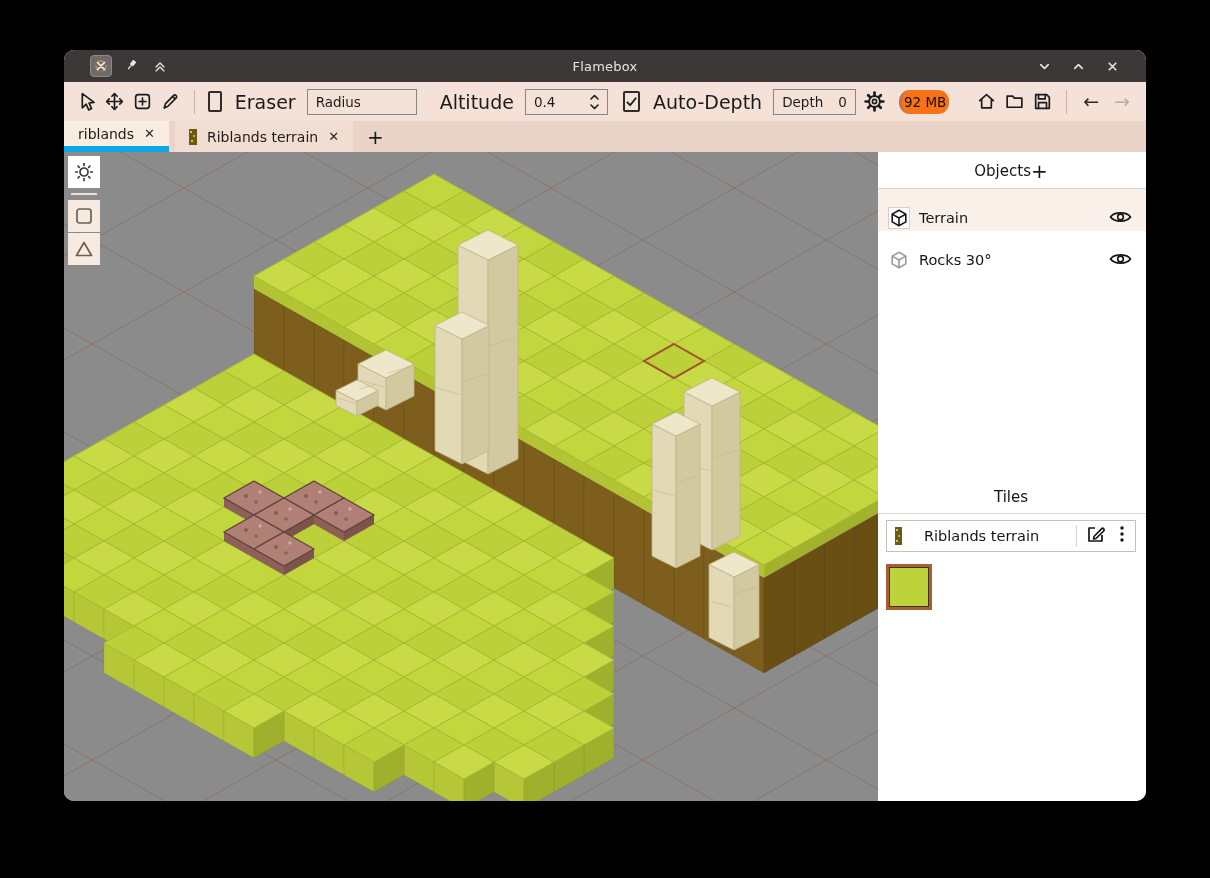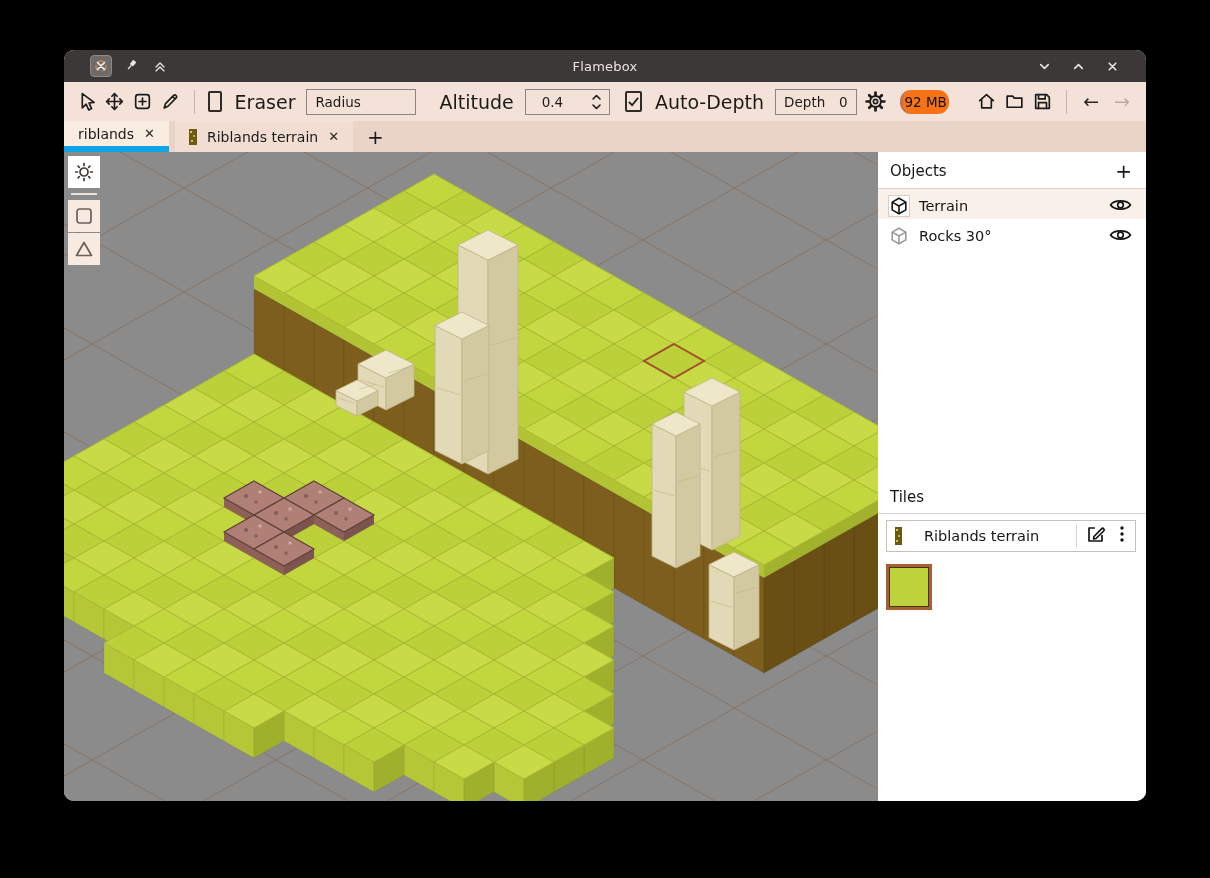--- a/index.html
+++ b/index.html
@@ -18,21 +18,21 @@
   .toolbar{height:39px;background:#f4e2d8;display:flex;align-items:center;padding:0 12px;gap:7px;flex:0 0 auto;}
   .tool-btn{width:26px;height:26px;display:flex;align-items:center;justify-content:center;border-radius:4px;}
   .sep{width:1px;height:24px;background:#c9b4a8;margin:0 6px;}
   .chk{width:17px;height:17px;border:2px solid #2e2b29;border-radius:2px;display:flex;
     align-items:center;justify-content:center;background:transparent;}
   .lbl{font-size:19px;color:#1d1b1a;margin:0 4px 0 6px;white-space:nowrap;}
   .field{height:26px;border:1px solid #8a8684;background:transparent;display:flex;align-items:center;
     font-size:13.5px;color:#1d1b1a;box-sizing:border-box;}
   .radius-input{width:110px;padding:0 8px;font-family:inherit;font-size:13.5px;color:#1d1b1a;
     background:transparent;border:1px solid #8a8684;height:26px;box-sizing:border-box;}
-  .spin{width:128px;justify-content:space-between;padding:0 6px 0 16px;}
+  .spin{width:128px;justify-content:space-between;padding:0 6px 0 8px;}
   .depth{width:126px;justify-content:space-between;padding:0 8px;}
   .mem{height:24px;background:#f97316;border-left:3px solid #c0764a;display:flex;align-items:center;
     justify-content:center;font-size:13.5px;color:#111;width:78px;margin:0 6px;border-radius:11px;}
   .navarrow{font-size:19px;line-height:1;color:#2a2726;padding:0 4px;}
   .navarrow.disabled{color:#bcaba0;}
   
   .tabbar{height:31px;background:#e9d4c7;display:flex;align-items:stretch;flex:0 0 auto;}
   .tab{display:flex;align-items:center;gap:10px;padding:0 14px;font-size:14px;color:#1d1b1a;box-sizing:border-box;}
   .tab.active{background:#f9ece1;border-bottom:6px solid #0ea5e9;}
   .tab.inactive{background:#f1ddd1;margin-left:6px;}
@@ -43,25 +43,25 @@
   .viewport{width:814px;position:relative;background:#8b8b8b;flex:0 0 auto;}
   .viewport svg.scene{position:absolute;left:0;top:0;}
   .floats{position:absolute;left:4px;top:4px;display:flex;flex-direction:column;align-items:center;}
   .fbtn{width:32px;height:32px;display:flex;align-items:center;justify-content:center;background:#f7eae1;}
   .fbtn.white{background:#ffffff;}
   .fdiv{width:26px;height:2px;background:#e9e2dc;margin:5px 0;}
   .fbtn + .fbtn{margin-top:1px;}
   
   .panel{flex:1;background:#fff;display:flex;flex-direction:column;padding:0 0;min-width:0;}
   .objects{height:326px;box-sizing:border-box;}
-  .phead{display:flex;align-items:center;justify-content:space-between;padding:9px 14px 7px 12px;}
+  .phead{display:flex;align-items:center;justify-content:center;padding:9px 14px 7px 12px;}
   .phead .ptitle{font-size:15px;color:#161616;}
   .phead .plus{font-size:20px;color:#161616;line-height:1;}
   .pdiv{height:1px;background:#dcd5cf;margin:0 0;}
-  .orow{display:flex;align-items:center;height:26px;padding:4px 14px 0 10px;gap:9px;font-size:14.5px;color:#161616;}
+  .orow{display:flex;align-items:center;height:26px;padding:16px 14px 0 10px;gap:9px;font-size:14.5px;color:#161616;}
   .orow.selected{background:#f9f0e9;}
   .orow .grow{flex:1;}
   .cubebox{width:22px;height:22px;display:flex;align-items:center;justify-content:center;}
   .cubebox.sel{border:1px solid #d8cec6;background:#fff;box-sizing:border-box;}
   .tiles .phead{padding-top:10px;}
   .dropdown{margin:6px 10px 0 8px;height:30px;border:1px solid #c6c0bb;display:flex;align-items:center;
     padding:0 6px 0 8px;gap:8px;}
   .dropdown .dlabel{font-size:14.5px;color:#161616;flex:1;margin-left:14px;}
   .vsep{width:1px;height:22px;background:#d9d3cd;}
   .namefield{margin:8px 10px 0 8px;height:24px;border:1px solid #c6c0bb;display:flex;align-items:center;

